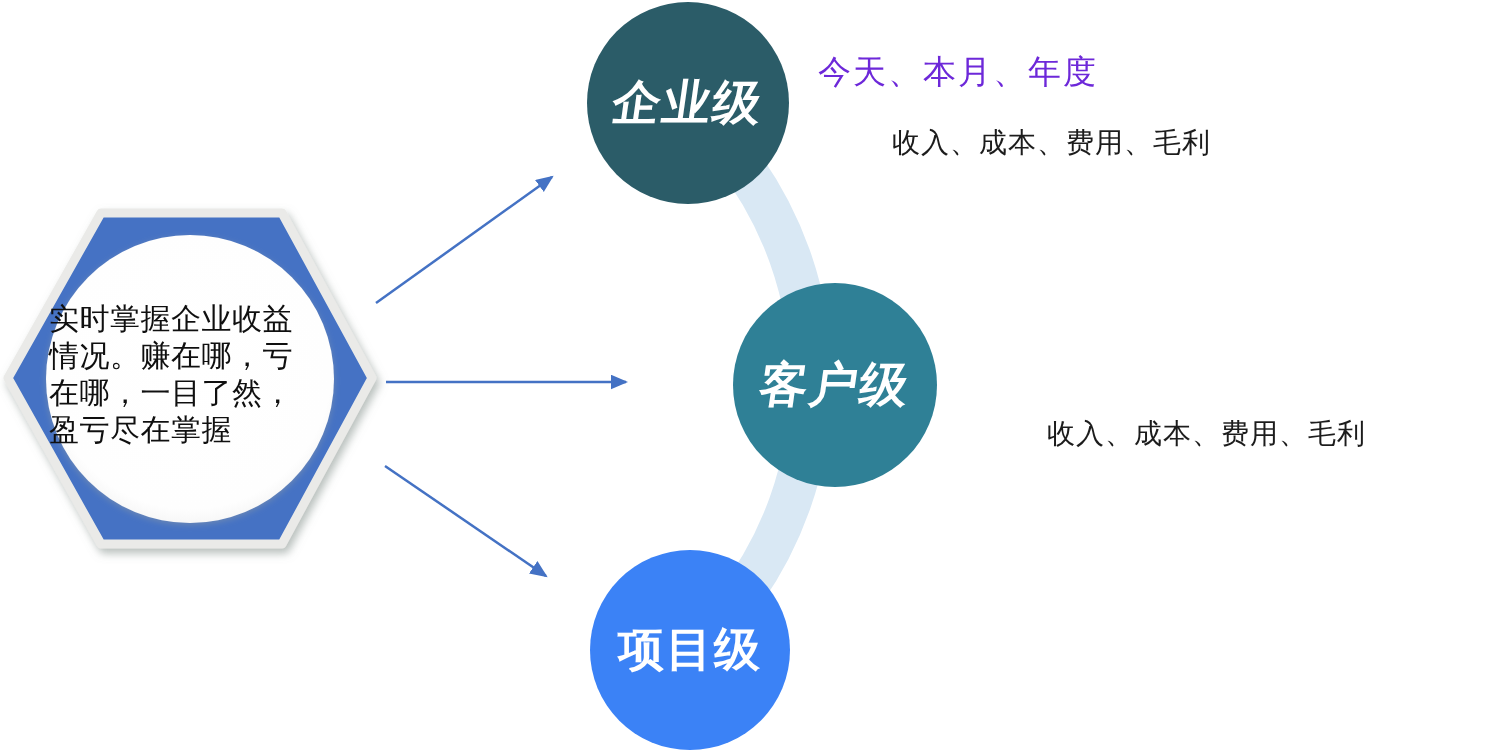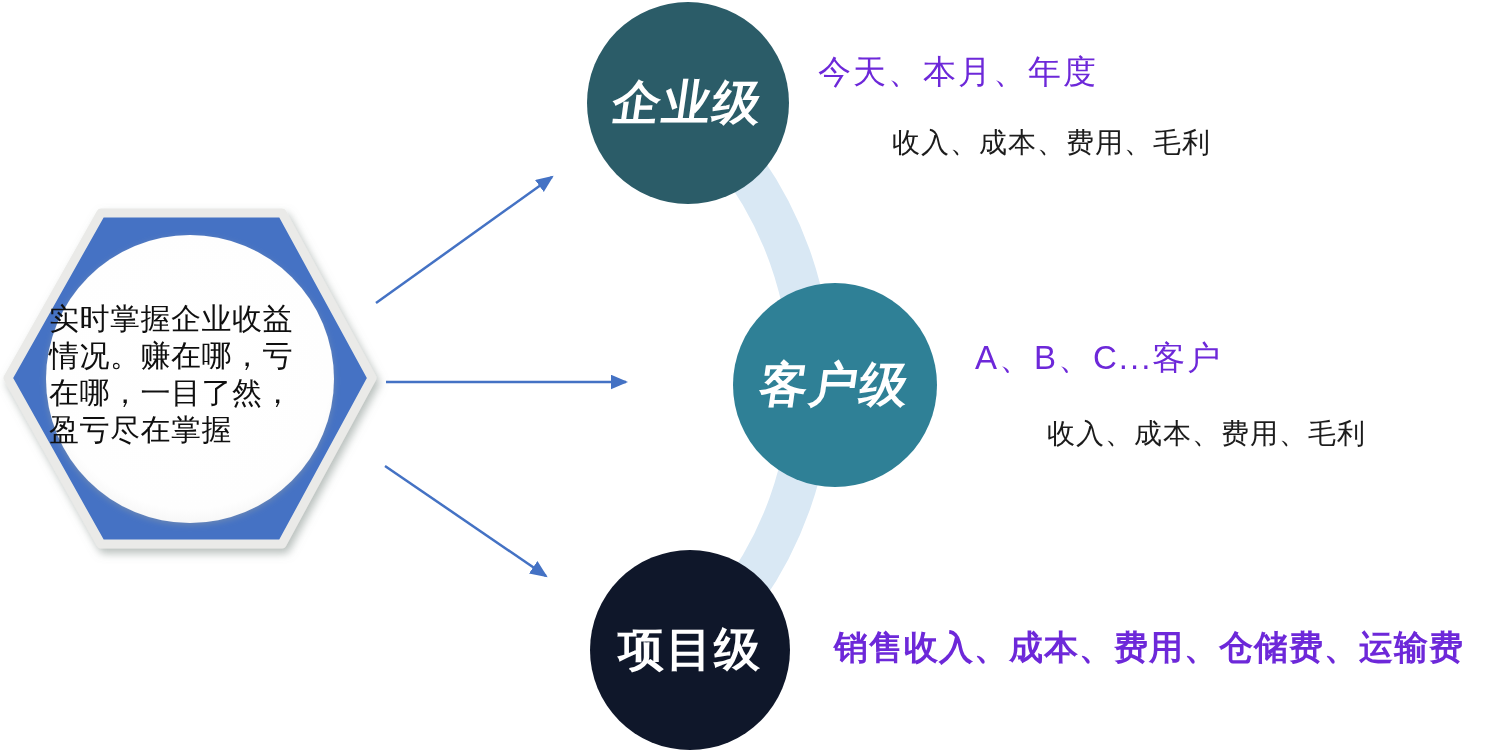--- a/index.html
+++ b/index.html
@@ -13,21 +13,21 @@
   .shape-layer{position:absolute;left:0;top:0;width:1500px;height:751px;}
 
   
   .level-circle{
     position:absolute;
     border-radius:50%;
     display:flex;align-items:center;justify-content:center;
   }
   .circle-enterprise{left:587px;top:2px;width:202px;height:202px;background:#2B5C68;}
   .circle-customer{left:733px;top:283px;width:204px;height:204px;background:#2F8096;}
-  .circle-project{left:590px;top:550px;width:200px;height:200px;background:#0f172a;}
+  .circle-project{left:590px;top:550px;width:200px;height:200px;background:#3b82f6;}
   .circle-label{
     color:#ffffff;
     font-size:48px;
     font-weight:600;
     letter-spacing:2px;
     transform:skewX(-8deg);
     white-space:nowrap;
   }
   .circle-project .circle-label{font-size:46px;transform:none;}
 
@@ -104,21 +104,19 @@
 
   <div class="level-circle circle-enterprise">
     <span class="circle-label">企业级</span>
   </div>
   <div class="primary-text l1-primary">今天、本月、年度</div>
   <div class="secondary-text l1-secondary">收入、成本、费用、毛利</div>
 
   <div class="level-circle circle-customer">
     <span class="circle-label">客户级</span>
   </div>
-  <div class="primary-text l2-primary">A、B、C...客户</div>
   <div class="secondary-text l2-secondary">收入、成本、费用、毛利</div>
 
   <div class="level-circle circle-project">
     <span class="circle-label">项目级</span>
   </div>
-  <div class="primary-text l3-primary">销售收入、成本、费用、仓储费、运输费</div>
 
 </div>
 
 </body></html>

